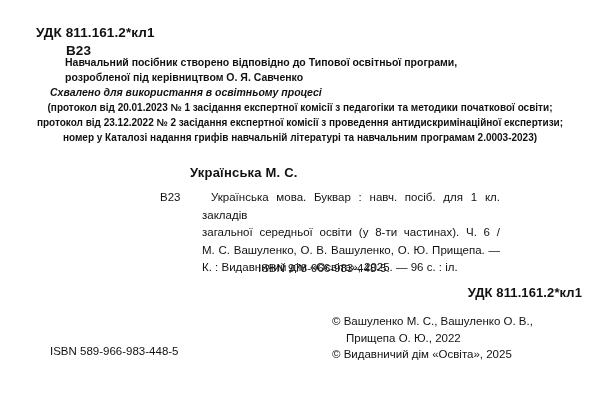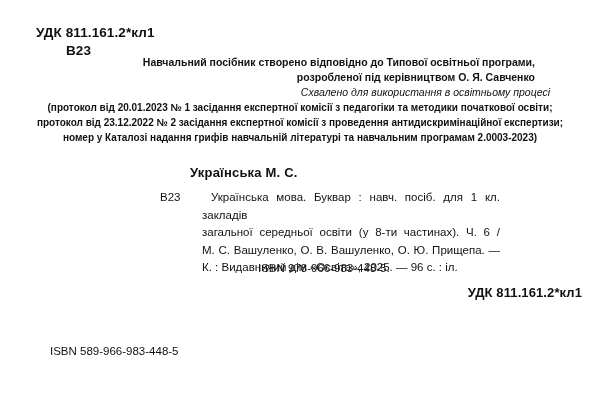--- a/index.html
+++ b/index.html
@@ -38,38 +38,38 @@
   .udc-block .udc-line { white-space: nowrap; }
   .udc-block .udc-code { margin-left: 30px; display: block; }
 
   
   .intro-note {
     position: absolute;
     left: 50%;
     transform: translateX(-50%);
     top: 55px;
     width: 470px;
-    text-align: right;
+    text-align: left;
     font-size: 10.5px;
     font-weight: bold;
     line-height: 14.5px;
   }
   .intro-note div { white-space: nowrap; }
 
   
   .approval {
     position: absolute;
     left: 50%;
     transform: translateX(-50%);
     top: 85px;
     width: 500px;
-    text-align: right;
+    text-align: left;
     font-size: 10.5px;
     font-style: italic;
-    font-weight: normal;
+    font-weight: bold;
     line-height: 14px;
     white-space: nowrap;
   }
 
   
   .protocol {
     position: absolute;
     left: 50%;
     transform: translateX(-50%);
     top: 100px;
@@ -194,16 +194,21 @@
       <span class="lj">загальної середньої освіти (у 8-ти частинах). Ч. 6 /</span>
       <span class="lj">М. С. Вашуленко, О. В. Вашуленко, О. Ю. Прищепа. —</span>
       <span class="ll">К. : Видавничий дім «Освіта», 2025. — 96 с. : іл.</span>
     </div>
   </div>
 
   <div class="isbn-main">ISBN 978-966-983-448-5.</div>
 
   <div class="udc-right">УДК 811.161.2*кл1</div>
 
+  <div class="copyright">
+    <div class="cr-row">© Вашуленко М. С., Вашуленко О. В.,</div>
+    <div class="cr-cont">Прищепа О. Ю., 2022</div>
+    <div class="cr-row">© Видавничий дім «Освіта», 2025</div>
+  </div>
 
   <div class="isbn-bottom">ISBN 589-966-983-448-5</div>
 
 </div>
 
 </body></html>

